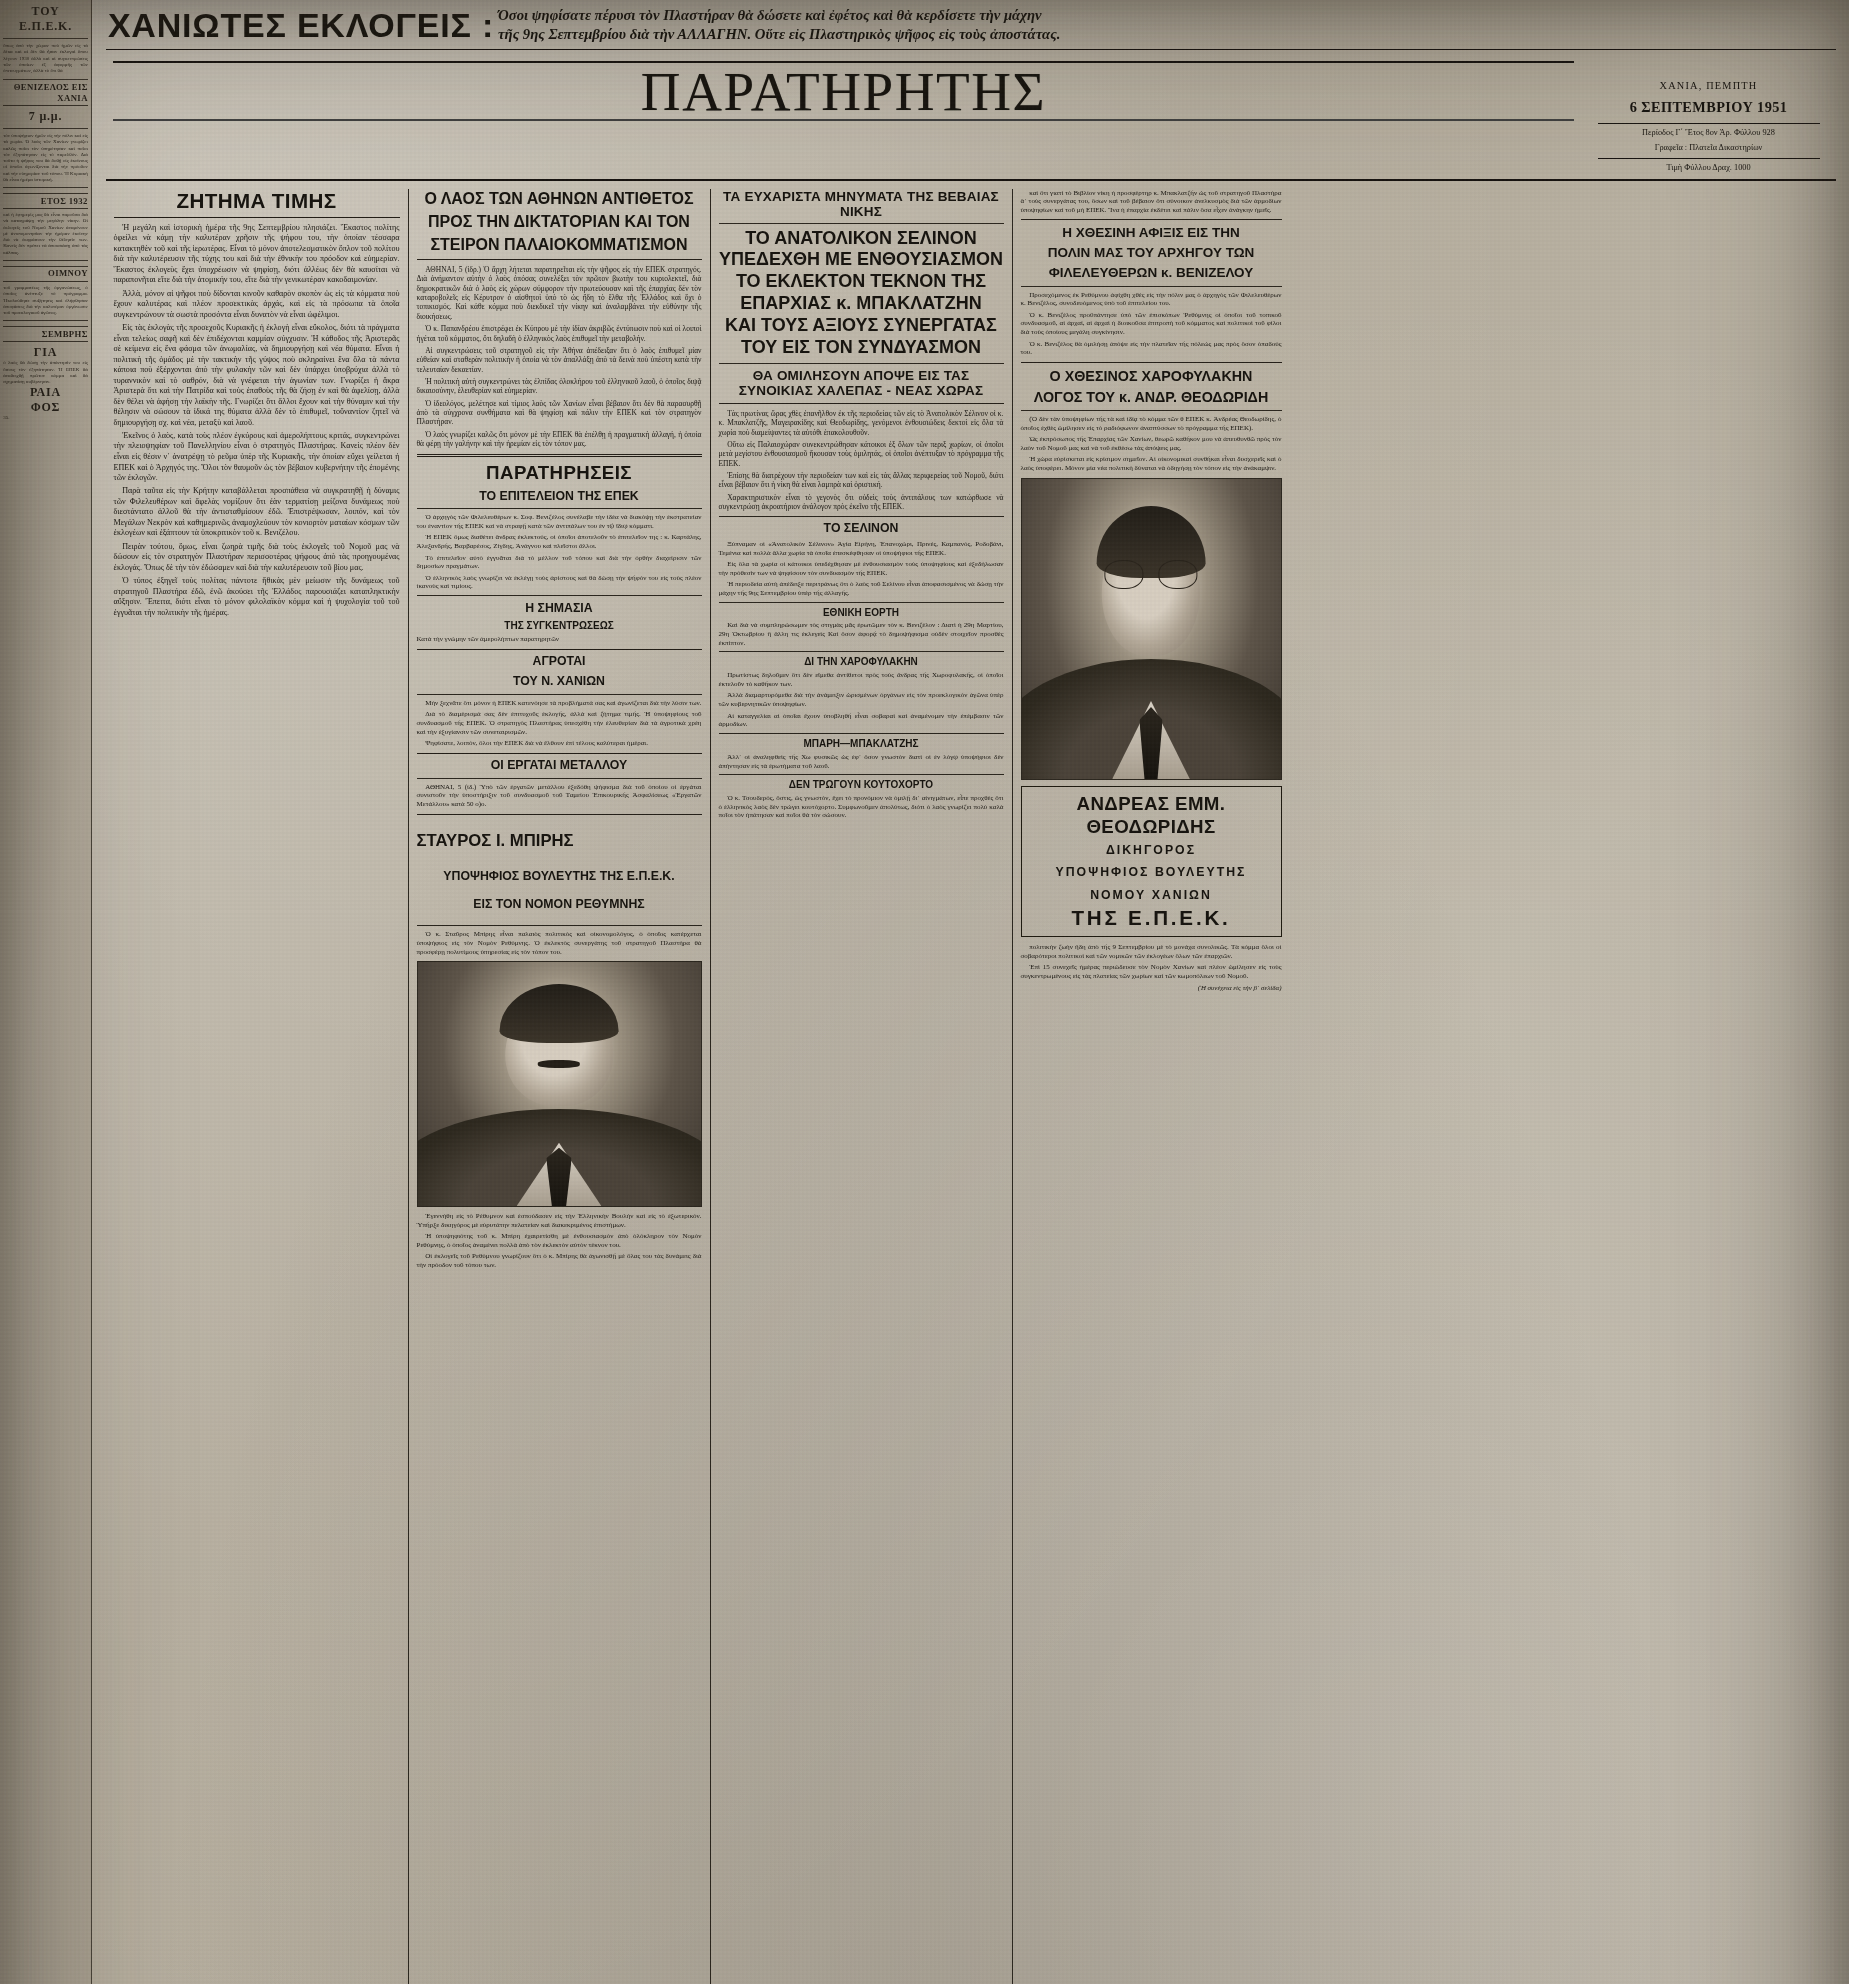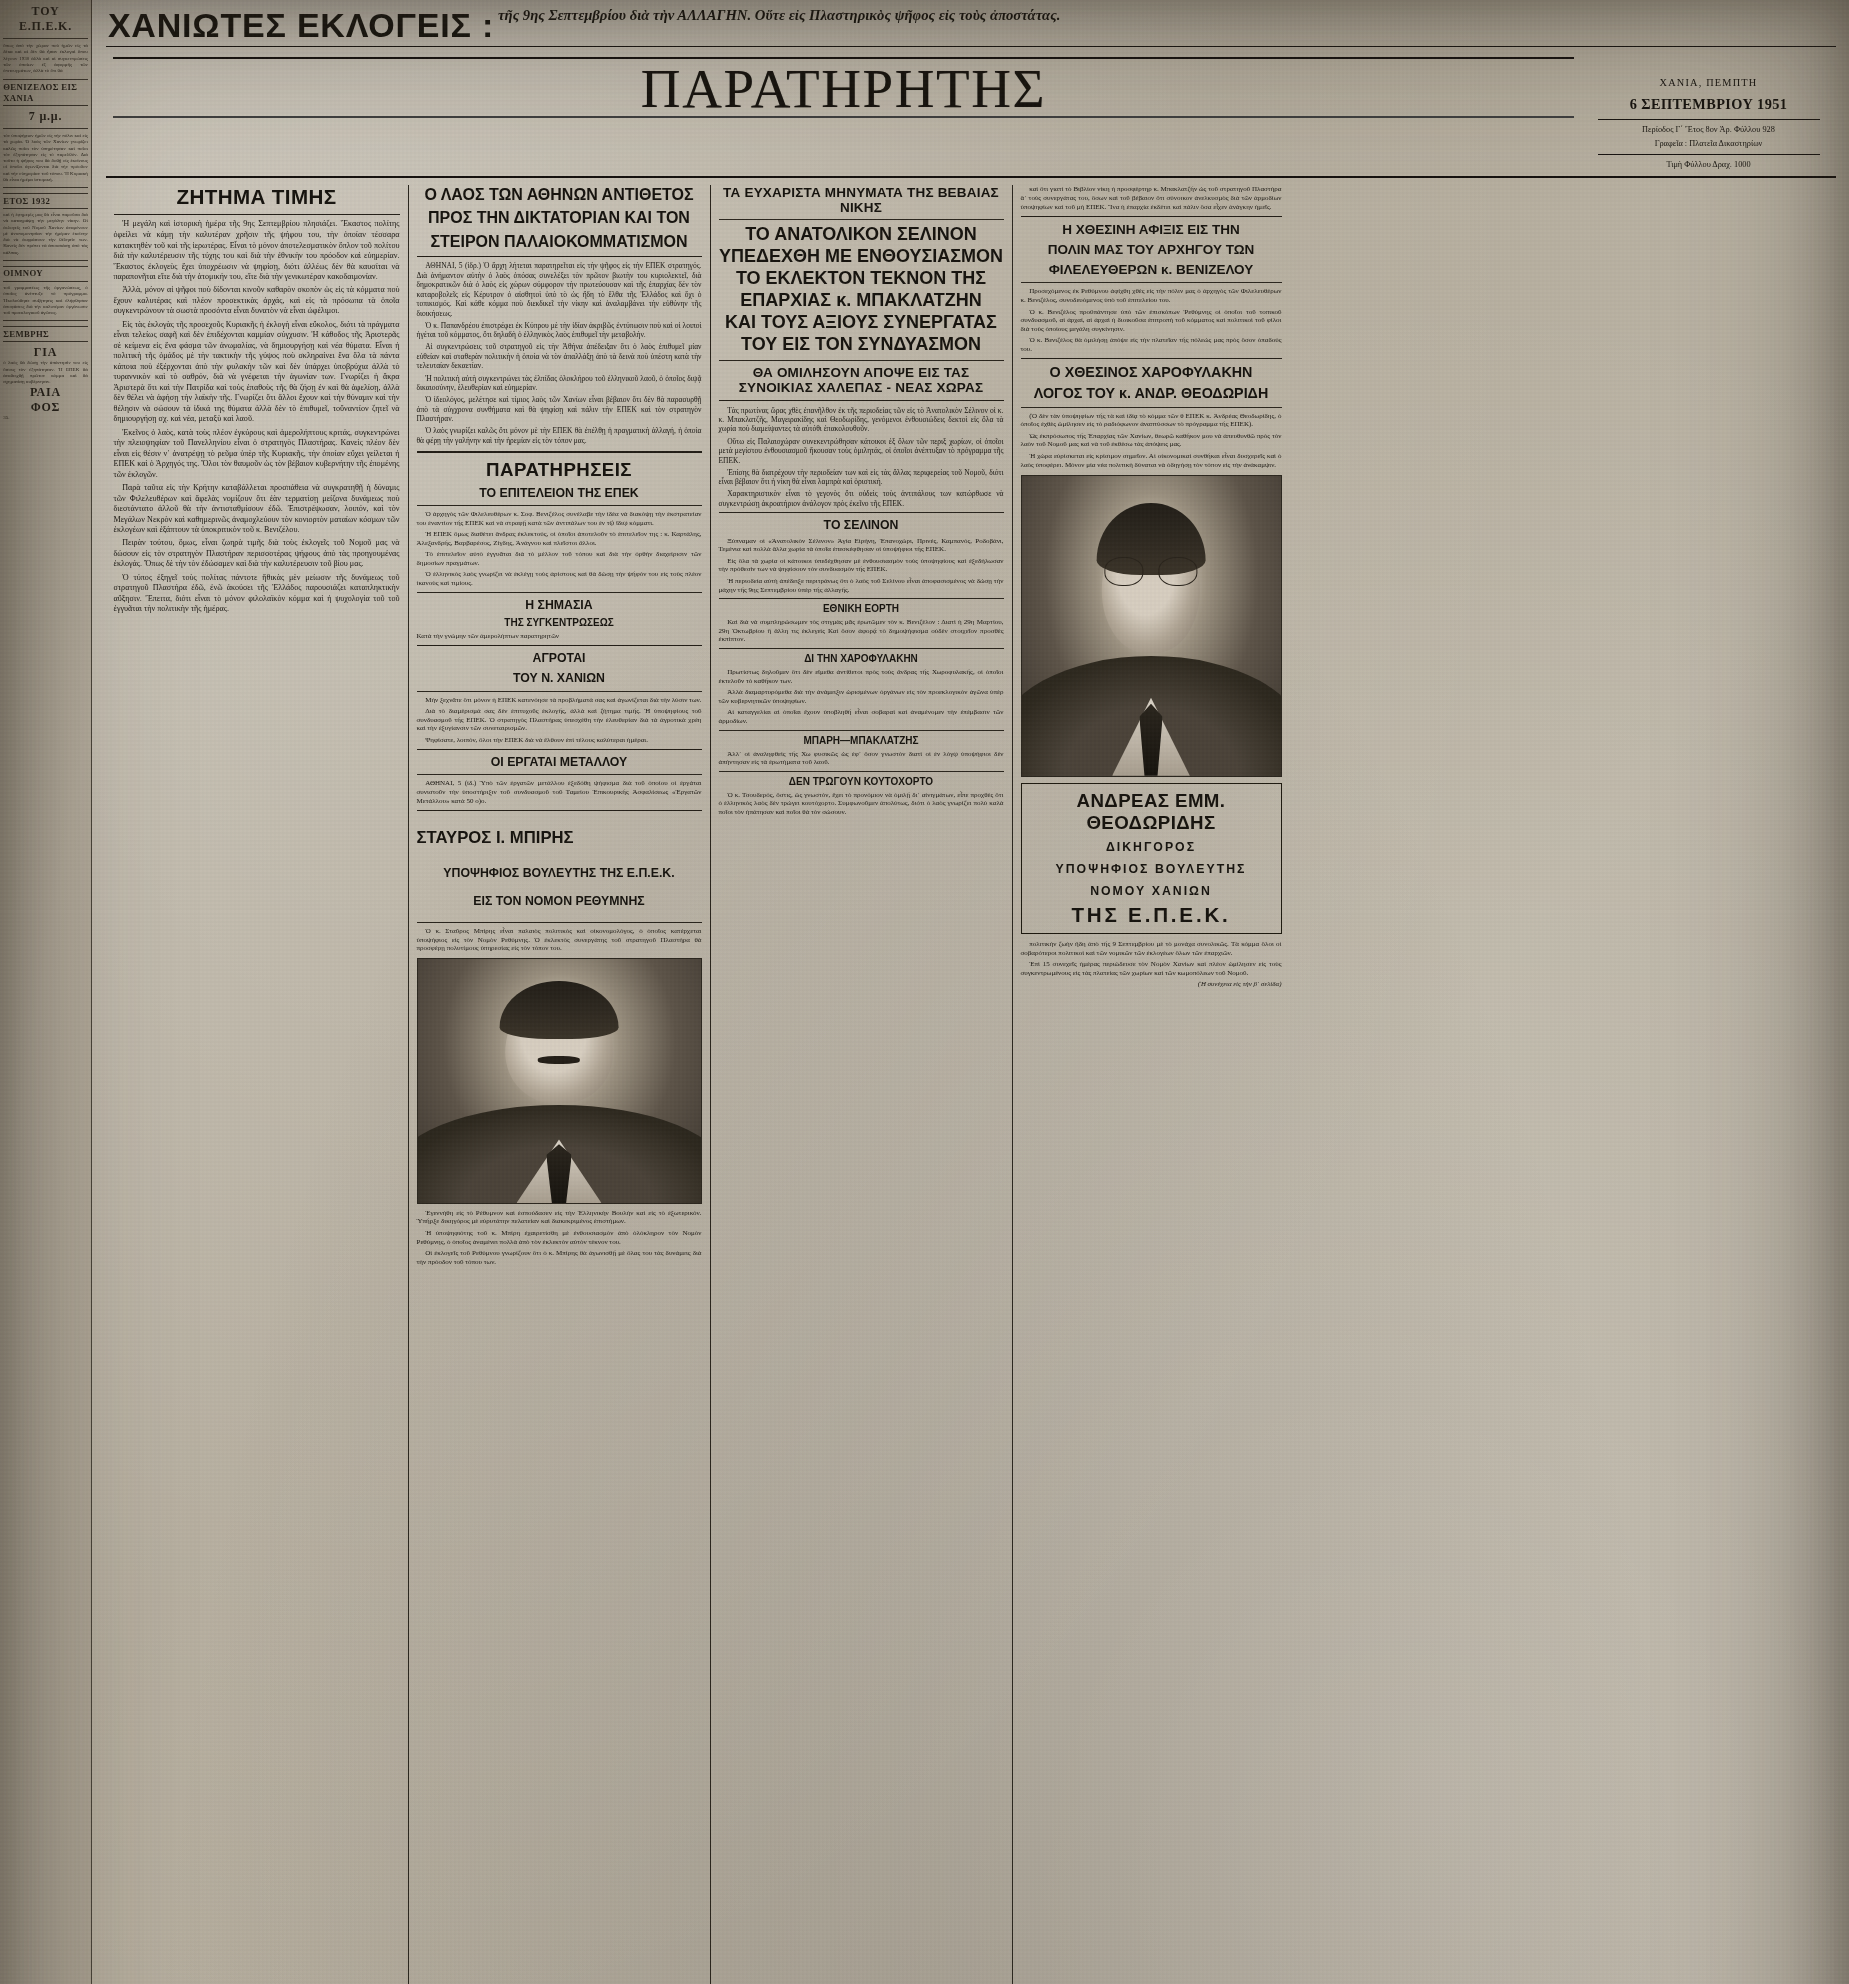--- a/index.html
+++ b/index.html
@@ -43,21 +43,21 @@
   .left-strip {
     position:absolute; left:0; top:0; width:92px; height:2549px;
     background: linear-gradient(100deg,#a49c8c,#b5ad9e 40%,#a39b8b);
     border-right: 1.2px solid #4a4339;
     overflow:hidden;
     font-size: 5.2px; line-height: 1.25;
     color:#241f18;
     padding: 4px 3.2px;
   }
   .left-strip .ls-head {
-    font-weight:bold; font-size:8.7px; letter-spacing:0.4px; text-align:left;
+    font-weight:bold; font-size:8.7px; letter-spacing:0.4px; text-align:right;
     border-top:0.8px solid #3b352c; border-bottom:0.8px solid #3b352c;
     padding:1.6px 0; margin:4.8px 0 3.2px;
   }
   .left-strip .ls-big { font-size:12px; font-weight:bold; text-align:center; letter-spacing:0.8px;}
   .left-strip .ls-txt { text-align:justify; font-size:5px; columns:1; }
   .left-strip .ls-rule { border-top:0.8px solid #3b352c; margin:4px 0;}
 
   
   .sheet {
     position:absolute; left:92px; top:0; width:1757px; height:2549px;
@@ -310,20 +310,21 @@
     <div class="ls-big">ΡΑΙΑ</div>
     <div class="ls-big">ΦΟΣ</div>
     <div class="ls-txt">35.</div>
   </div>
 
   <div class="sheet">
 
     <div class="banner">
       <div class="banner-title">ΧΑΝΙΩΤΕΣ ΕΚΛΟΓΕΙΣ :</div>
       <div class="banner-quote">
+        <div class="bq1">Όσοι ψηφίσατε πέρυσι τὸν Πλαστήραν θὰ δώσετε καὶ ἐφέτος καὶ θὰ κερδίσετε τὴν μάχην</div>
         <div class="bq2">τῆς 9ης Σεπτεμβρίου διὰ τὴν ΑΛΛΑΓΗΝ. Οὔτε εἰς Πλαστηρικὸς ψῆφος εἰς τοὺς ἀποστάτας.</div>
       </div>
     </div>
 
     <div class="masthead">
       <div class="mast-center">
         <div class="logo">ΠΑΡΑΤΗΡΗΤΗΣ</div>
       </div>
       <div class="mast-right">
         <div class="mr-1">ΧΑΝΙΑ, ΠΕΜΠΤΗ</div>

